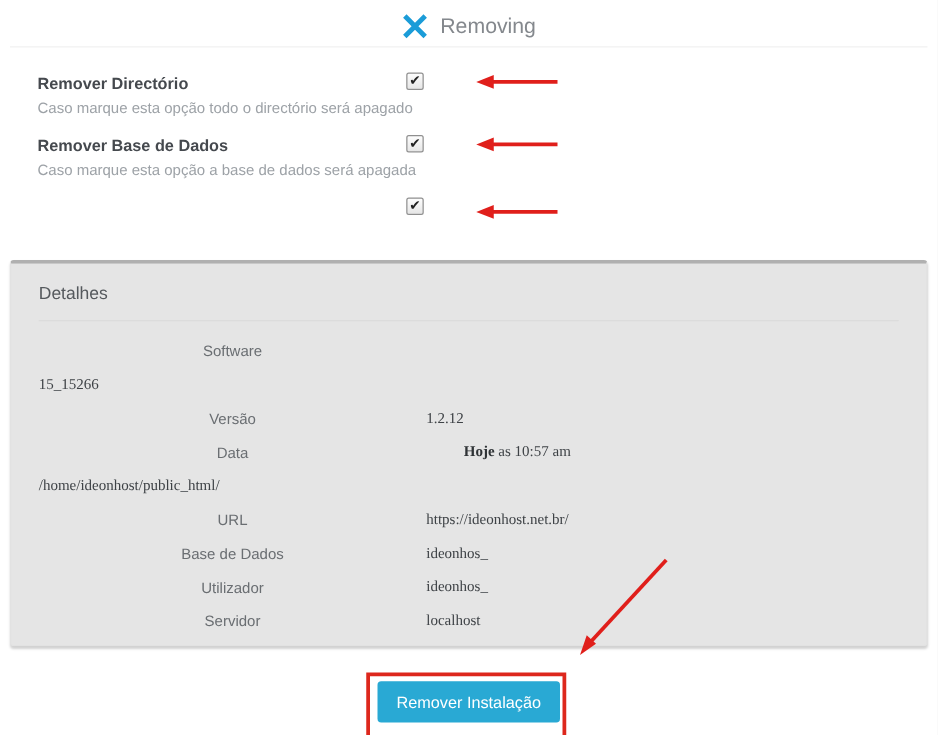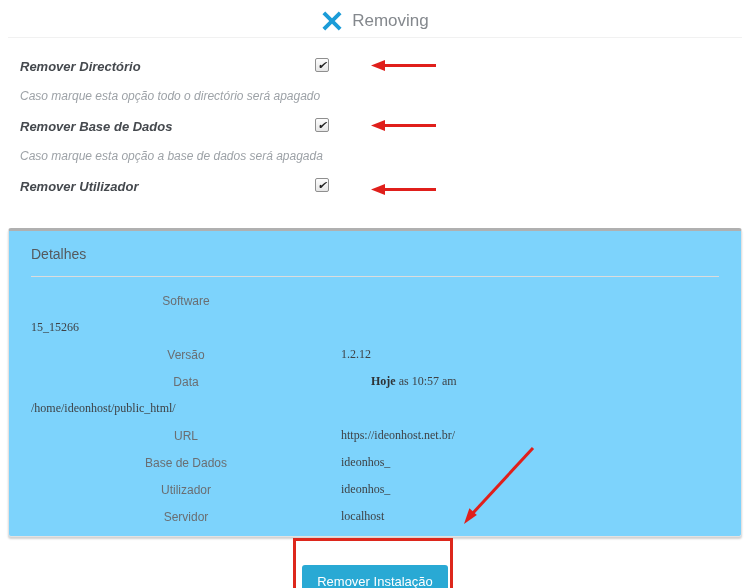--- a/index.html
+++ b/index.html
@@ -8,38 +8,38 @@
     position:relative; width:750px; height:588px; overflow:hidden;
     font-family:"Liberation Sans", sans-serif; background:#fff;
   }
   
   .header { height:34px; display:flex; align-items:center; justify-content:center; gap:9px; padding-top:8px; }
   .header-title { font-size:17px; color:#84888d; }
   .x-icon { width:22px; height:22px; display:block; }
   .header-divider { border-bottom:1px solid #f1f1f1; margin:3px 8px 0 8px; }
 
   
-  .options { padding:21px 0 0 20px;font-style:italic; }
+  .options { padding:21px 0 0 30px; }
   .option { position:relative; margin-bottom:15px; min-height:34px; }
   .option-title { font-size:13px; font-weight:600; color:#45494e; }
-  .option-desc { font-size:12px; color:#9da2a7; margin-top:14px; max-width:345px; line-height:16px; }
+  .option-desc { font-size:12px; color:#9da2a7; margin-top:4px; max-width:345px; line-height:16px; }
   .checkbox {
     position:absolute; left:295px; top:-1px; width:14px; height:14px;
     border:1px solid #8f8f8f; border-radius:2px;
     background:linear-gradient(#fdfdfd,#e6e6e6);
     font-size:11px; line-height:12px; text-align:center; color:#222; cursor:pointer;
   }
   .checkbox .mark { visibility:hidden; }
   .checkbox.checked .mark { visibility:visible; }
   .arrow-h { position:absolute; left:320px; top:0; }
 
   
   .panel {
     margin:15px 8px 0 8px; height:309px;
-    background:#7dd3fc;
+    background:#e5e5e5;
     border:1px solid #e2e2e2; border-top:3px solid #b0b0b0; border-radius:3px;
     box-shadow:0 2px 2px rgba(0,0,0,0.18);
     padding:15px 22px 0 22px;
   }
   .panel-title { font-size:14px; color:#55595d; }
   .panel-divider { border-bottom:1px solid #dcdcdc; margin:14px 0 10px 0; }
   .detail-row { display:flex; height:27px; align-items:center; }
   .detail-label { width:310px; font-size:12px; color:#6a6e72;text-align:center; }
   .detail-value { font-size:12px; color:#3e4246;font-family:Liberation Serif, serif; }
   .detail-value b { font-weight:700; color:#2f3336;margin-left:30px; }
@@ -88,21 +88,20 @@
       <div class="option-title">Remover Base de Dados</div>
       <div class="option-desc">Caso marque esta opção a base de dados será apagada</div>
       <span class="checkbox checked"><span class="mark">✔</span></span>
       <svg class="arrow-h" width="98" height="13">
         <line x1="43" y1="6.5" x2="96" y2="6.5" stroke="#e01f1b" stroke-width="3"></line>
         <polygon points="31,6.5 45,1 45,12" fill="#e01f1b"></polygon>
       </svg>
     </div>
 
     <div class="option">
-      <div class="option-title">Remover Utilizador</div>
       <span class="checkbox checked"><span class="mark">✔</span></span>
       <svg class="arrow-h" width="98" height="13" style="top:4px">
         <line x1="43" y1="6.5" x2="96" y2="6.5" stroke="#e01f1b" stroke-width="3"></line>
         <polygon points="31,6.5 45,1 45,12" fill="#e01f1b"></polygon>
       </svg>
     </div>
 
   </div>
 
   <div class="panel">

